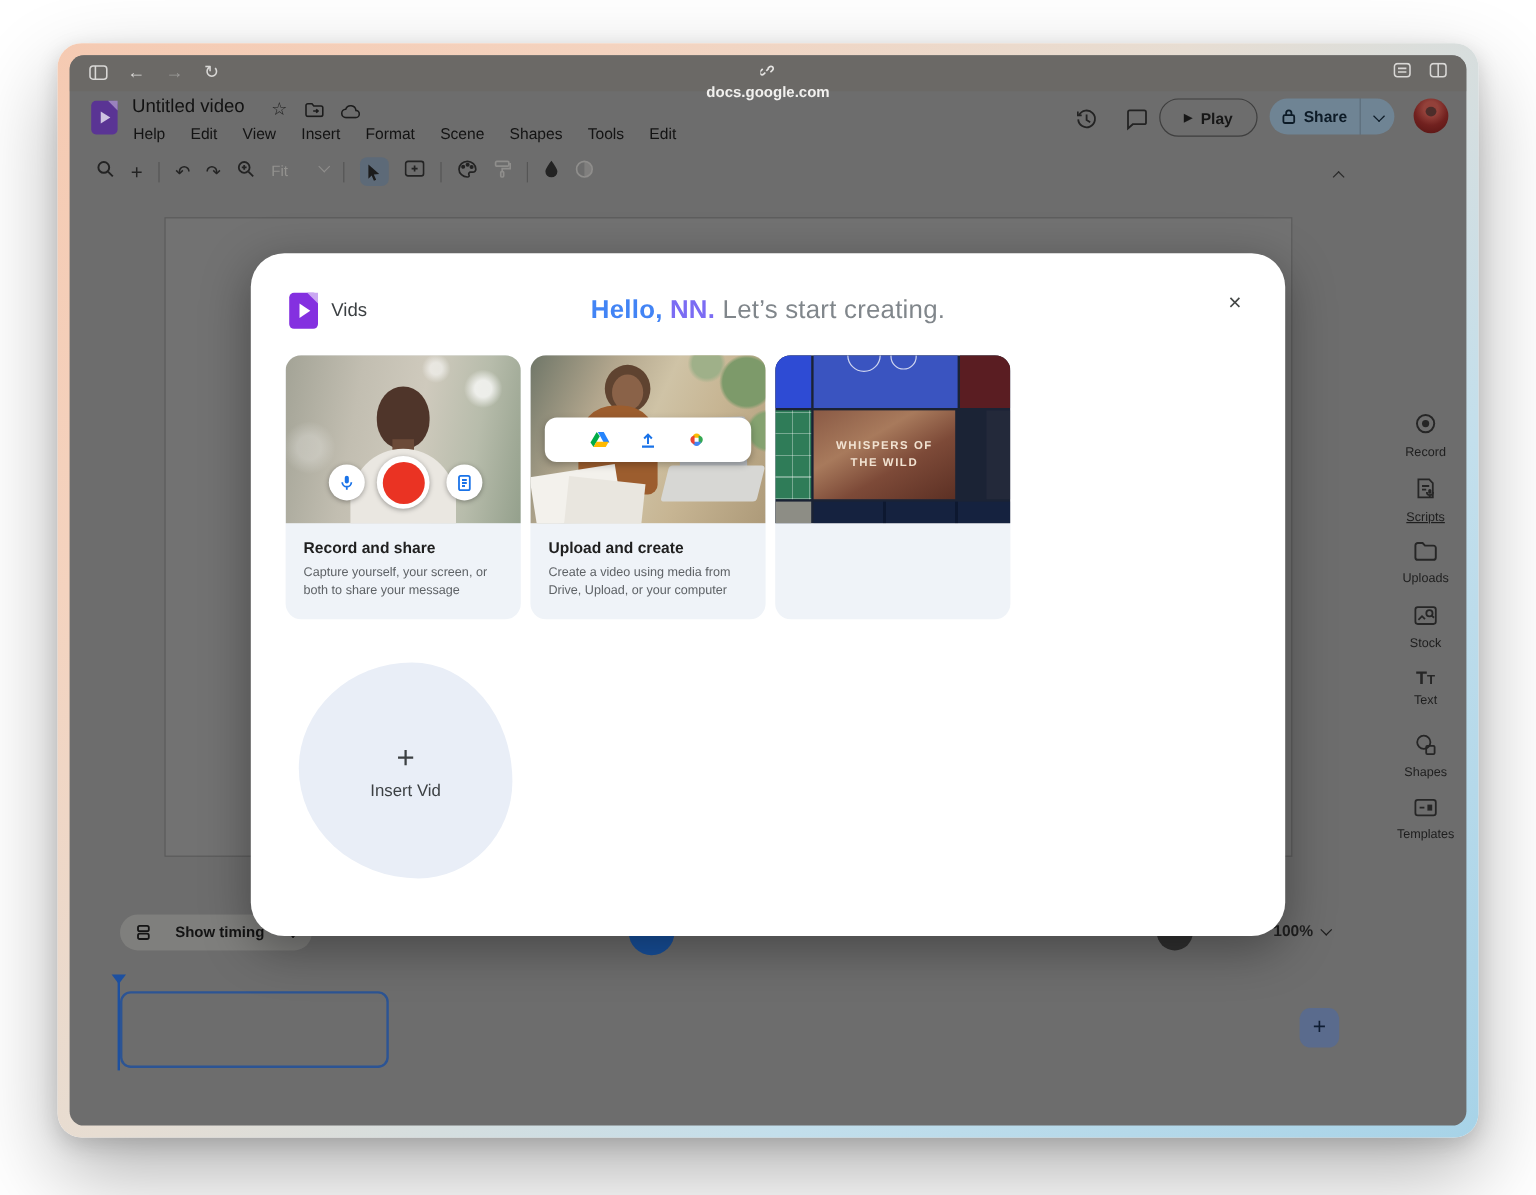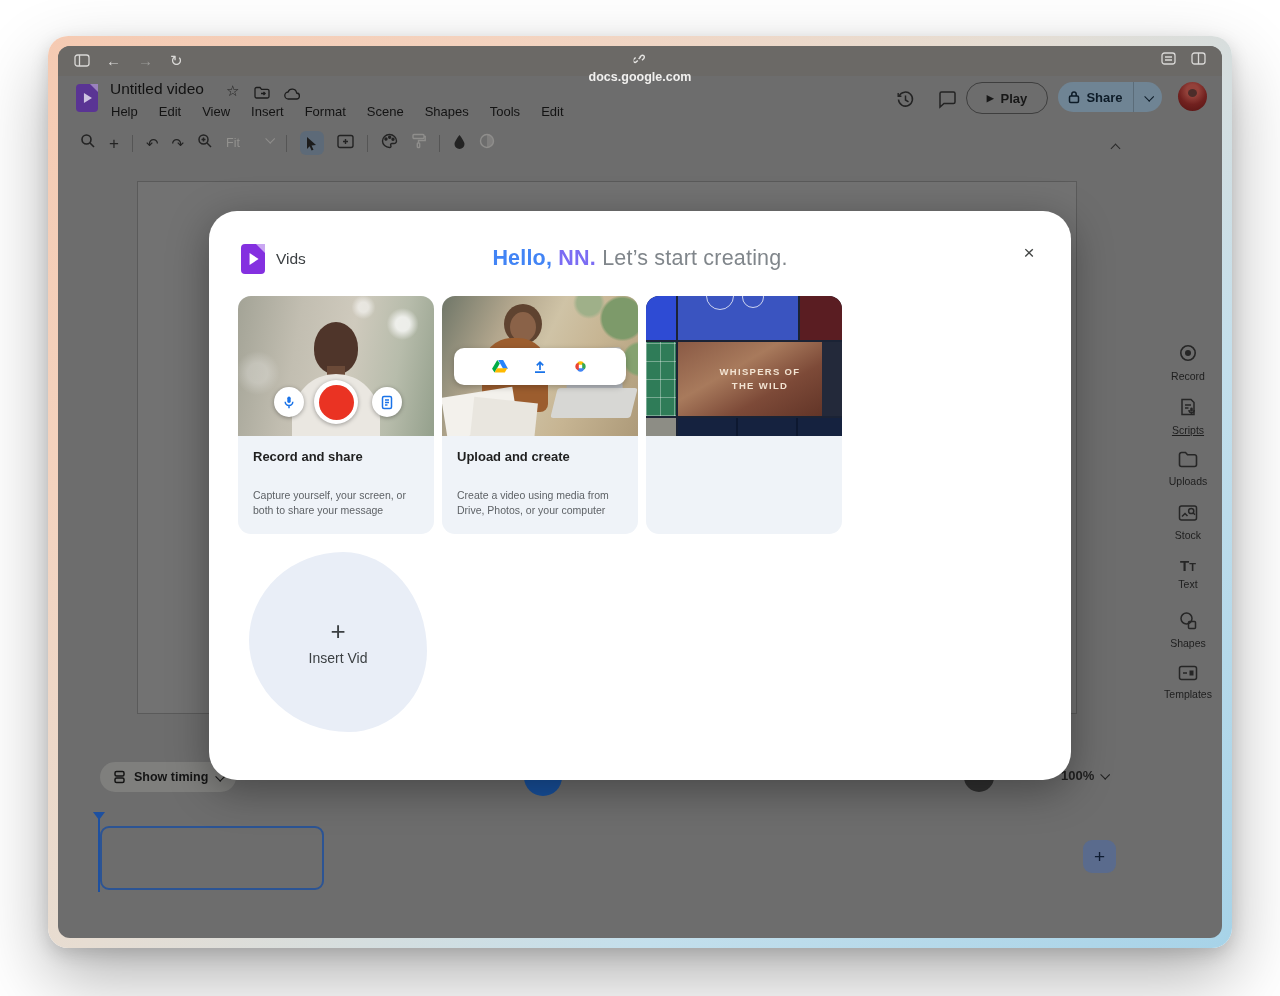--- a/index.html
+++ b/index.html
@@ -45,21 +45,21 @@
   .chev{display:inline-block;width:6px;height:6px;border-right:1.6px solid currentColor;border-bottom:1.6px solid currentColor;}
   .chev.d{transform:rotate(45deg) translateY(-1px);}
   .chev.u{transform:rotate(225deg);}
 
   
   .canvas{position:absolute;left:79px;top:135px;width:938px;height:531px;background:#727272;border:1px solid #5a5a5a;}
   .side-item{position:absolute;left:1098px;width:64px;text-align:center;color:#1e1e1e;}
   .side-item .lab{font-size:10.5px;margin-top:3px;}
   .side-item svg{display:inline-block;}
   .ticon{color:#262626;}
-  .show-timing{position:absolute;left:42px;top:716px;height:30px;border-radius:16px;background:#7f7f7d;display:flex;align-items:center;gap:8px;
+  .show-timing{position:absolute;left:42px;top:716px;height:30px;border-radius:16px;background:#7f7f7d;display:flex;align-items:center;gap:20px;
     padding:0 13px;font-size:12.5px;color:#141414;font-weight:700;z-index:1;}
   .fab-blue{position:absolute;left:466px;top:712px;width:38px;height:38px;border-radius:50%;background:#17509c;z-index:5;}
   .dark-circ{position:absolute;left:906px;top:716px;width:30px;height:30px;border-radius:50%;background:#303030;z-index:5;}
   .zoomctl{position:absolute;left:1003px;top:722px;display:flex;align-items:center;gap:7px;font-size:13px;color:#1f1f1f;font-weight:700;z-index:1;}
   .playhead-tri{position:absolute;left:35px;top:766px;width:0;height:0;border-left:6px solid transparent;border-right:6px solid transparent;border-top:8px solid #1d50a0;}
   .playhead-line{position:absolute;left:40px;top:772px;width:2px;height:74px;background:#1d50a0;}
   .clip{position:absolute;left:42px;top:780px;width:220px;height:60px;border:2px solid #2c5494;border-radius:9px;}
   .addscene{position:absolute;left:1025px;top:794px;width:33px;height:33px;border-radius:9px;background:#5a6b8d;
     display:flex;align-items:center;justify-content:center;font-size:19px;color:#0f1d33;z-index:1;}
 
@@ -77,21 +77,21 @@
   .m-title .hello{color:#4284f5;font-weight:700;}
   .m-title .name{color:#7b6cf3;font-weight:700;}
   .m-title .rest{color:#80868b;}
   .m-close{position:absolute;right:30px;top:30px;width:24px;height:24px;display:flex;align-items:center;justify-content:center;
     font-size:19px;color:#444746;cursor:default;}
   .cards{position:absolute;left:29px;top:85px;display:flex;gap:8px;}
   .card{width:196px;border-radius:13px;overflow:hidden;background:#eff3f8;}
   .card-img{position:relative;height:140px;overflow:hidden;}
   .card-body{padding:13px 15px 16px;}
   .card-title{font-size:13px;font-weight:700;color:#1f1f1f;}
-  .card-desc{font-size:10.5px;color:#5e6266;line-height:1.42;margin-top:24px;}
+  .card-desc{font-size:10.5px;color:#5e6266;line-height:1.42;margin-top:6px;}
 
   
   .ci1{background:
     radial-gradient(circle at 84% 20%,rgba(255,255,255,.75) 0 7px,transparent 16px),
     radial-gradient(circle at 64% 8%,rgba(255,255,255,.55) 0 5px,transparent 12px),
     radial-gradient(circle at 10% 55%,rgba(255,255,255,.25) 0 10px,transparent 22px),
     linear-gradient(100deg,#a3a396 0%,#c2beb1 30%,#cfcabd 55%,#b7bcab 78%,#94a08c 100%);}
   .p1-head{position:absolute;left:76px;top:26px;width:44px;height:52px;border-radius:50% 50% 46% 46%;background:#4f352a;}
   .p1-neck{position:absolute;left:89px;top:70px;width:18px;height:12px;background:#6b4a38;}
   .p1-body{position:absolute;left:54px;top:78px;width:88px;height:64px;border-radius:44px 44px 0 0;background:#eae7e1;}
@@ -116,21 +116,21 @@
   
   .ci3{background:#1b2335;}
   .t-a{position:absolute;left:0;top:0;width:30px;height:44px;background:#2e4bd4;}
   .t-b{position:absolute;left:32px;top:0;width:120px;height:44px;background:#3a54c0;overflow:hidden;}
   .t-b i{position:absolute;border:1.5px solid rgba(255,255,255,.75);border-radius:50%;}
   .t-c{position:absolute;left:154px;top:0;width:42px;height:44px;background:#5a1d22;}
   .t-d{position:absolute;left:0;top:46px;width:30px;height:74px;background:#2f7c58;
     background-image:repeating-linear-gradient(0deg,rgba(255,255,255,.35) 0 1px,transparent 1px 18px),
                      repeating-linear-gradient(90deg,rgba(255,255,255,.35) 0 1px,transparent 1px 14px);}
   .t-e{position:absolute;left:0;top:122px;width:30px;height:18px;background:#8d8d85;}
-  .t-f{position:absolute;left:32px;top:46px;width:164px;height:74px;background:linear-gradient(150deg,#8a5a45 0%,#a87a5c 35%,#7d4a38 62%,#5c3024 100%);
+  .t-f{position:absolute;left:32px;top:46px;width:118px;height:74px;background:linear-gradient(150deg,#8a5a45 0%,#a87a5c 35%,#7d4a38 62%,#5c3024 100%);
     display:flex;flex-direction:column;align-items:center;justify-content:center;}
   .t-f .l{color:#f2e3d2;font-size:9.5px;font-weight:700;letter-spacing:1.3px;line-height:1.5;}
   .t-g{position:absolute;left:176px;top:46px;width:20px;height:74px;background:#23293a;}
   .t-h{position:absolute;left:32px;top:122px;width:164px;height:18px;background:#15223f;
     background-image:linear-gradient(90deg,transparent 0 58px,#0d1830 58px 60px,transparent 60px 118px,#0d1830 118px 120px,transparent 120px);}
   
   .ci4{background:
     radial-gradient(circle at 50% 16%,rgba(255,246,218,.85) 0 12px,transparent 42px),
     linear-gradient(180deg,#f6d488 0%,#efc069 30%,#e0a952 48%,#cf9040 62%,#b5741e 82%,#a2641a 100%);}
   .hill{position:absolute;left:0;top:50px;width:100%;height:12px;background:rgba(140,96,38,.5);border-radius:50%;}
@@ -448,21 +448,21 @@
                 <svg width="17" height="17" viewBox="0 0 16 16">
                     <path fill="#fbbc04" d="M4.75 6.4 A3.25 3.25 0 0 1 11.25 6.4 Z"></path>
                     <path fill="#34a853" d="M9.6 4.75 A3.25 3.25 0 0 1 9.6 11.25 Z"></path>
                     <path fill="#4285f4" d="M11.25 9.6 A3.25 3.25 0 0 1 4.75 9.6 Z"></path>
                     <path fill="#ea4335" d="M6.4 11.25 A3.25 3.25 0 0 1 6.4 4.75 Z"></path>
                   </svg>
               </div>
             </div>
             <div class="card-body">
               <div class="card-title">Upload and create</div>
-              <div class="card-desc">Create a video using media from Drive, Photos, or your computer</div>
+              <div class="card-desc">Create a video using media from Drive, Upload, or your computer</div>
             </div>
           </div>
 
           <div class="card">
             <div class="card-img ci3">
               <div class="t-a"></div>
               <div class="t-b">
                   <i style="left:28px;top:-14px;width:26px;height:26px;"></i>
                   <i style="left:64px;top:-10px;width:20px;height:20px;"></i>
                 </div>

